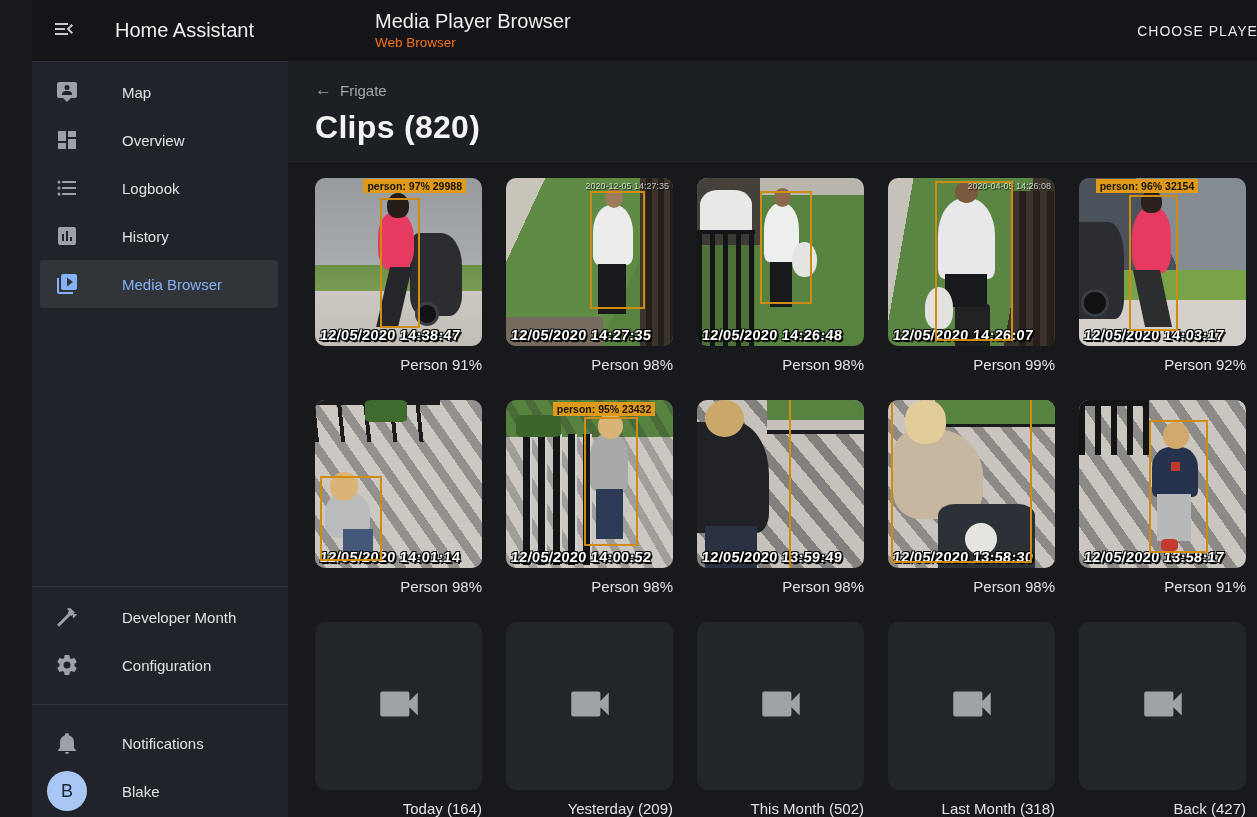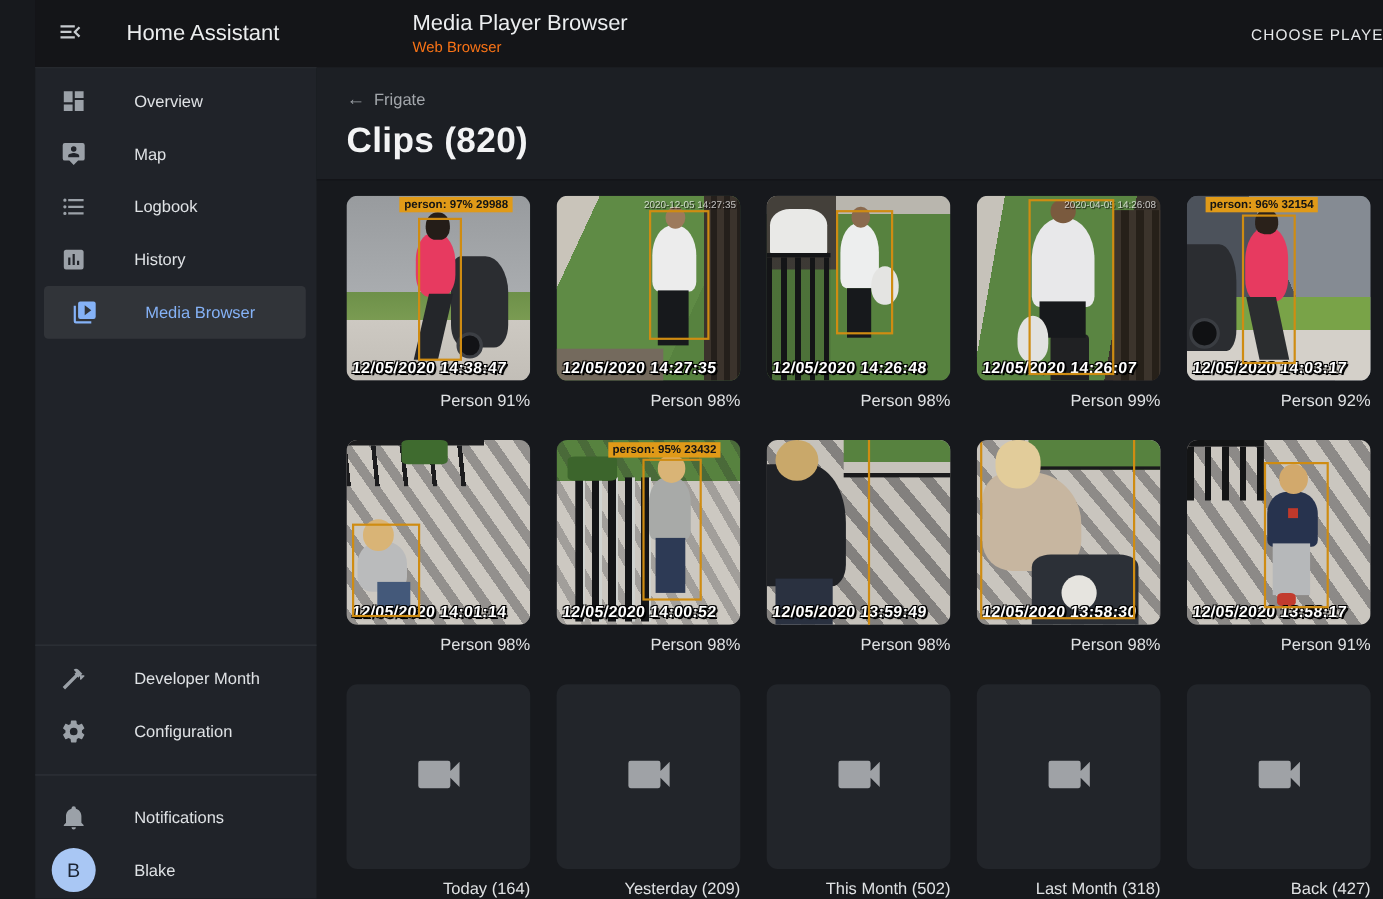--- a/index.html
+++ b/index.html
@@ -23,21 +23,21 @@
 
   
   .sidebar { position:absolute; top:61px; left:0; width:256px; height:756px; background:#202329;
     display:flex; flex-direction:column; border-top:1px solid #2b2e34; }
   .nav { padding-top:6px; }
   .srow { height:48px; display:flex; align-items:center; margin:0 10px 0 8px; border-radius:4px;
     cursor:pointer; position:relative; }
   .srow .ic { width:24px; height:24px; margin-left:15px; display:flex; align-items:center; justify-content:center; }
   .srow .ic svg { width:24px; height:24px; fill:#9ba1a8; }
   .srow .lbl { margin-left:43px; color:#dfe2e5; font-size:15px; }
-  .srow.selected { background:rgba(255,255,255,0.08);padding-left:10px; }
+  .srow.selected { background:rgba(255,255,255,0.08); }
   .srow.selected .lbl { color:#85b2f7; font-weight:500; }
   .srow.selected .ic svg { fill:#85b2f7; }
   .spacer { flex:1; }
   .sdivider { height:1px; background:#30343a; margin:0; }
   .avatar { width:40px; height:40px; border-radius:50%; background:#a9c7f4; margin-left:7px;
     display:flex; align-items:center; justify-content:center; color:#1b2433; font-size:18px; }
   .srow.user .lbl { margin-left:35px; }
 
   
   .content { position:absolute; top:61px; left:256px; width:1001px; height:756px;
@@ -179,32 +179,32 @@
       <div class="tb-sub">Web Browser</div>
     </div>
     <button class="tb-action">CHOOSE PLAYER</button>
   </div>
 
   <div class="sidebar">
     <div class="nav">
       <div class="srow">
         <span class="ic">
           <svg viewBox="0 0 24 24">
+              <path d="M20,2H4A2,2 0 0,0 2,4V16A2,2 0 0,0 4,18H8L12,22L16,18H20A2,2 0 0,0 22,16V4A2,2 0 0,0 20,2M12,5A2.5,2.5 0 0,1 14.5,7.5A2.5,2.5 0 0,1 12,10A2.5,2.5 0 0,1 9.5,7.5A2.5,2.5 0 0,1 12,5M17,15H7V13.5C7,11.83 10.33,11 12,11C13.67,11 17,11.83 17,13.5V15Z"></path>
+            </svg>
+        </span>
+        <span class="lbl">Map</span>
+      </div>
+      <div class="srow">
+        <span class="ic">
+          <svg viewBox="0 0 24 24">
               <path d="M13,3V9H21V3M13,21H21V11H13M3,21H11V15H3M3,13H11V3H3V13Z"></path>
             </svg>
         </span>
         <span class="lbl">Overview</span>
-      </div>
-      <div class="srow">
-        <span class="ic">
-          <svg viewBox="0 0 24 24">
-              <path d="M20,2H4A2,2 0 0,0 2,4V16A2,2 0 0,0 4,18H8L12,22L16,18H20A2,2 0 0,0 22,16V4A2,2 0 0,0 20,2M12,5A2.5,2.5 0 0,1 14.5,7.5A2.5,2.5 0 0,1 12,10A2.5,2.5 0 0,1 9.5,7.5A2.5,2.5 0 0,1 12,5M17,15H7V13.5C7,11.83 10.33,11 12,11C13.67,11 17,11.83 17,13.5V15Z"></path>
-            </svg>
-        </span>
-        <span class="lbl">Map</span>
       </div>
       <div class="srow">
         <span class="ic">
           <svg viewBox="0 0 24 24">
               <path d="M7,5H21V7H7V5M7,13V11H21V13H7M4,4.5A1.5,1.5 0 0,1 5.5,6A1.5,1.5 0 0,1 4,7.5A1.5,1.5 0 0,1 2.5,6A1.5,1.5 0 0,1 4,4.5M4,10.5A1.5,1.5 0 0,1 5.5,12A1.5,1.5 0 0,1 4,13.5A1.5,1.5 0 0,1 2.5,12A1.5,1.5 0 0,1 4,10.5M7,19V17H21V19H7M4,16.5A1.5,1.5 0 0,1 5.5,18A1.5,1.5 0 0,1 4,19.5A1.5,1.5 0 0,1 2.5,18A1.5,1.5 0 0,1 4,16.5Z"></path>
             </svg>
         </span>
         <span class="lbl">Logbook</span>
       </div>
       <div class="srow">

